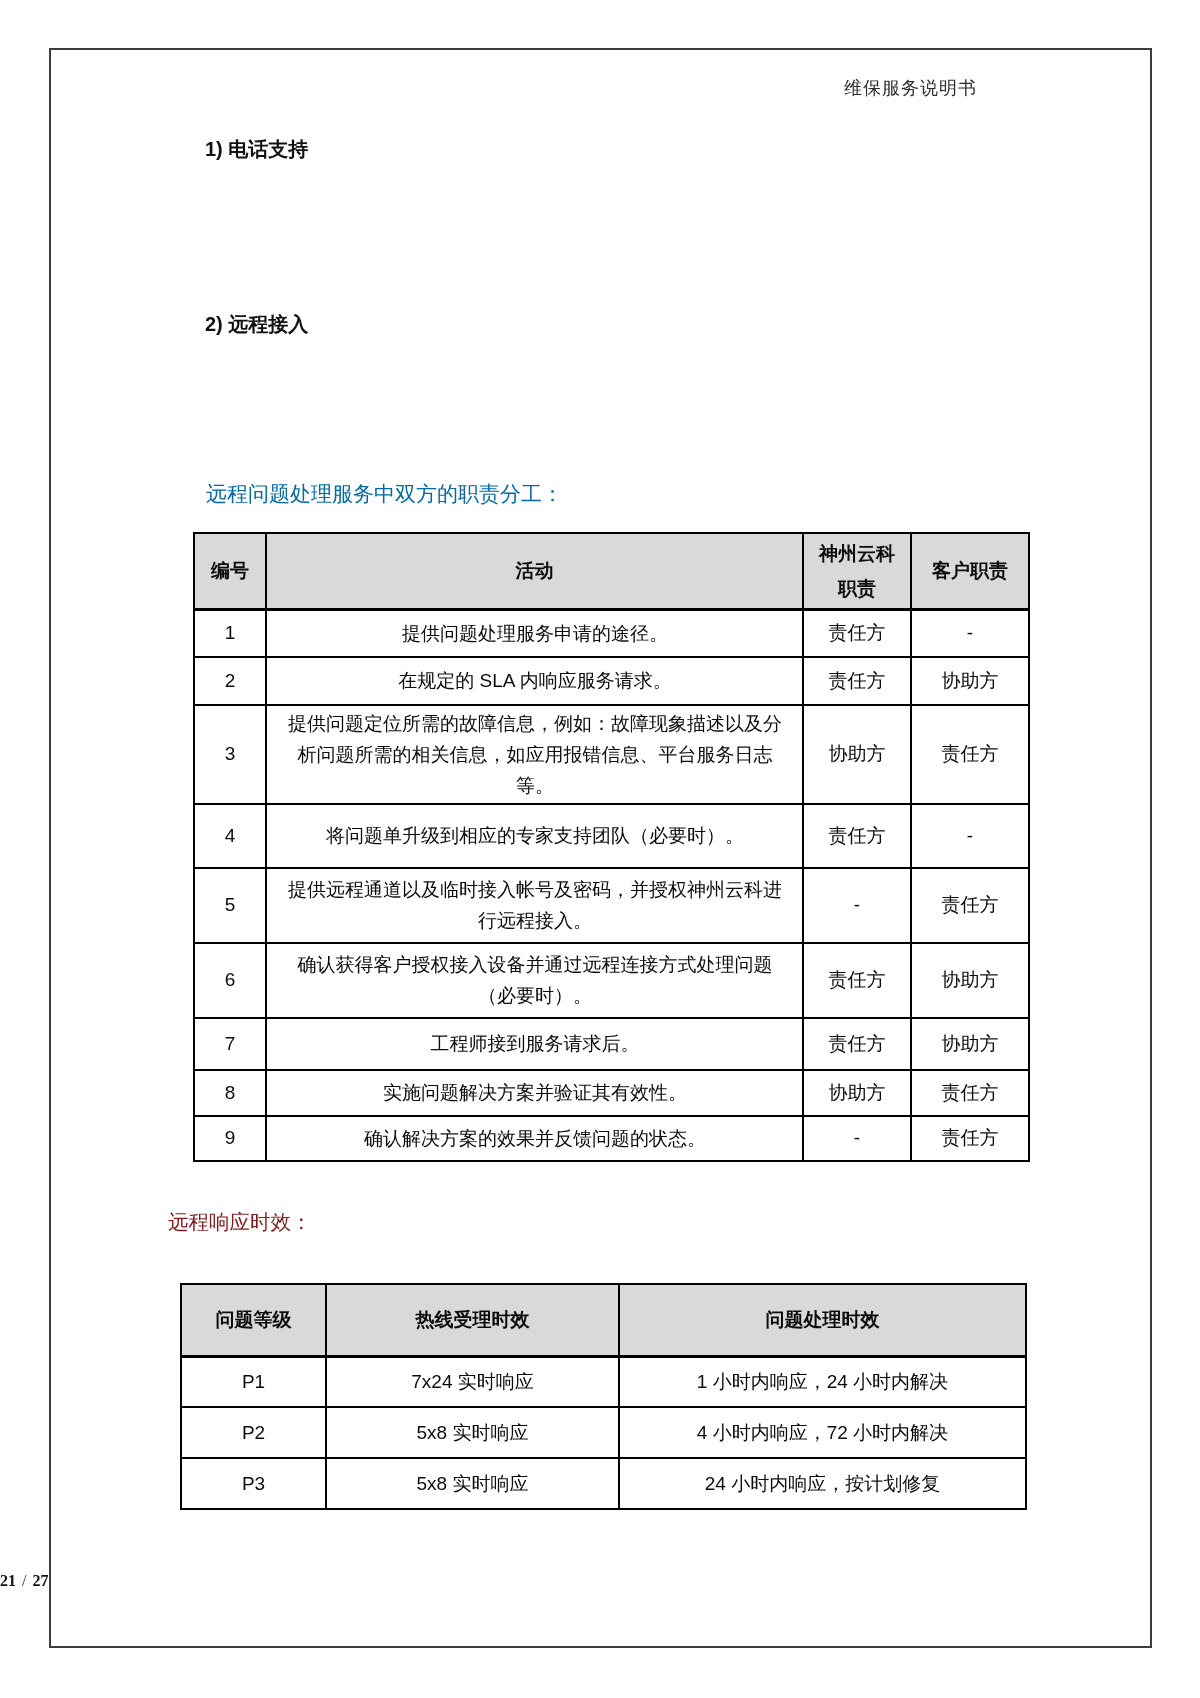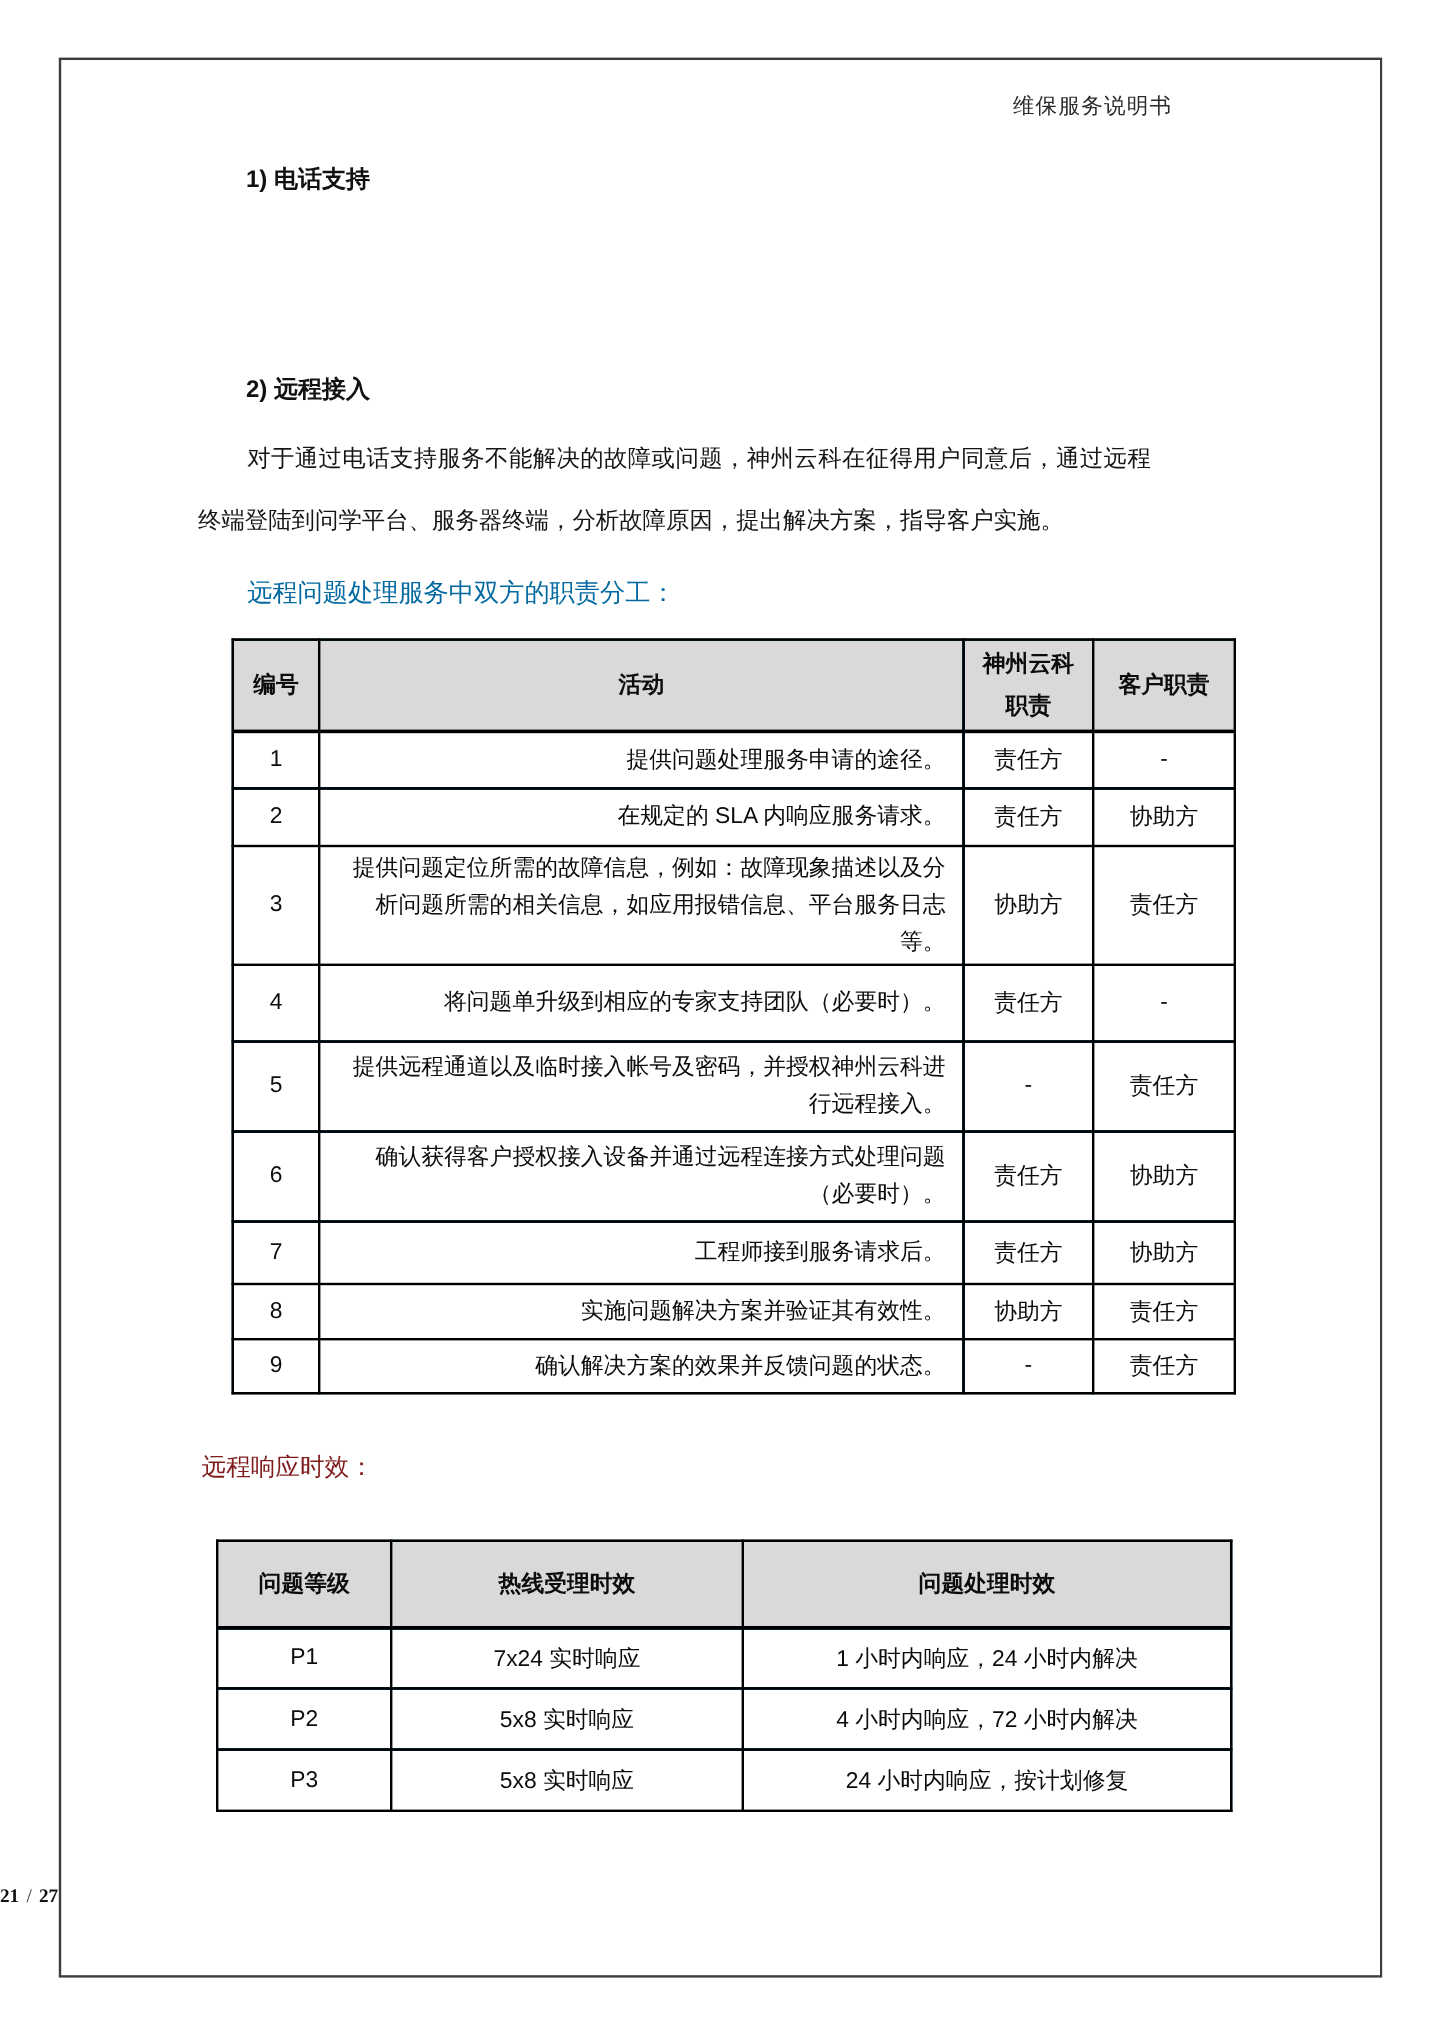--- a/index.html
+++ b/index.html
@@ -54,42 +54,42 @@
   .label2{
     position:absolute;
     left:168px;top:1208px;
     font-size:20.5px;
     color:#7f1d1d;
   }
   table{
     border-collapse:collapse;
     table-layout:fixed;
     position:absolute;
-    background:#0c4a6e;
+    background:#84cc16;
     padding-left:19px;
   }
   .table1{left:193px;top:532px;width:835px;}
   .table2{left:180px;top:1283px;width:845px;}
   th,td{
     border:2px solid #000;
     font-size:19px;
     color:#0c0c0c;
     vertical-align:middle;
     padding:2px 6px;
     overflow:hidden;
   }
   th{
     background:#d9d9d9;
     font-weight:bold;
     text-align:center;
     border-bottom-width:3px;
   }
   td{background:#ffffff;}
   .c-center{text-align:center;}
-  .c-activity{text-align:right;padding-left:15px;padding-right:14px;line-height:31px;}
+  .c-activity{text-align:center;padding-left:15px;padding-right:14px;line-height:31px;}
   .prewrap{white-space:pre-line;line-height:35px;margin-top:36px;}
   .hdr-row{height:72px;}
   .rh45{height:45px;} .rh46{height:46px;} .rh47{height:47px;} .rh48{height:48px;}
   .rh52{height:52px;} .rh64{height:64px;} .rh75{height:75px;} .rh93{height:93px;}
   .rh51{height:51px;}
   .footer{
     position:absolute;
     top:1572px;left:0;width:100%;
     text-align:left;
     font-family:"Liberation Serif","DejaVu Serif",serif;
@@ -103,21 +103,20 @@
 <body>
 
 <div class="page">
   <div class="border-box"></div>
 
   <div class="doc-header">维保服务说明书</div>
 
   <div class="sec-heading h1">1) 电话支持</div>
 
   <div class="sec-heading h2">2) 远程接入</div>
-  <div class="body-para p2">对于通过电话支持服务不能解决的故障或问题，神州云科在征得用户同意后，通过远程终端登陆到问学平台、服务器终端，分析故障原因，提出解决方案，指导客户实施。</div>
 
   <div class="lead-in">远程问题处理服务中双方的职责分工：</div>
 
   <table class="table1">
     <colgroup>
       <col style="width:72px">
         <col style="width:537px">
         <col style="width:108px">
         <col style="width:118px">
     </colgroup>

